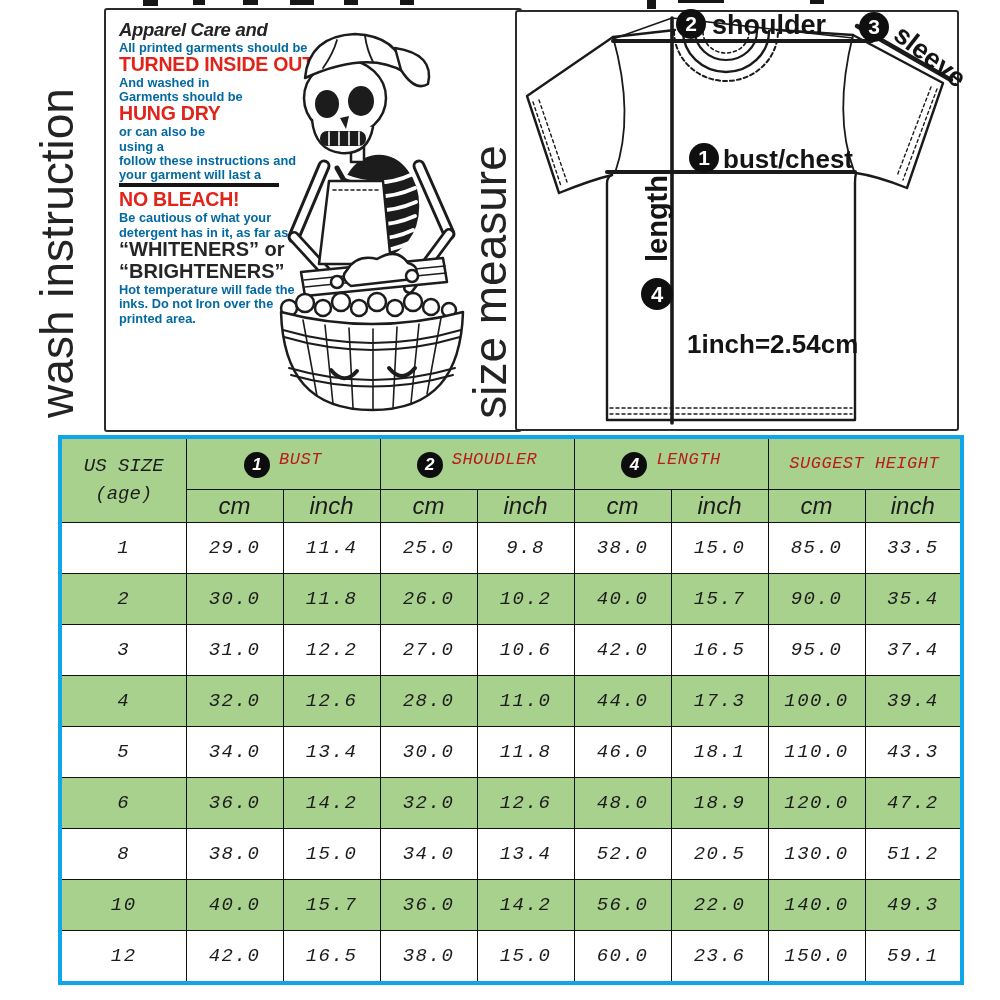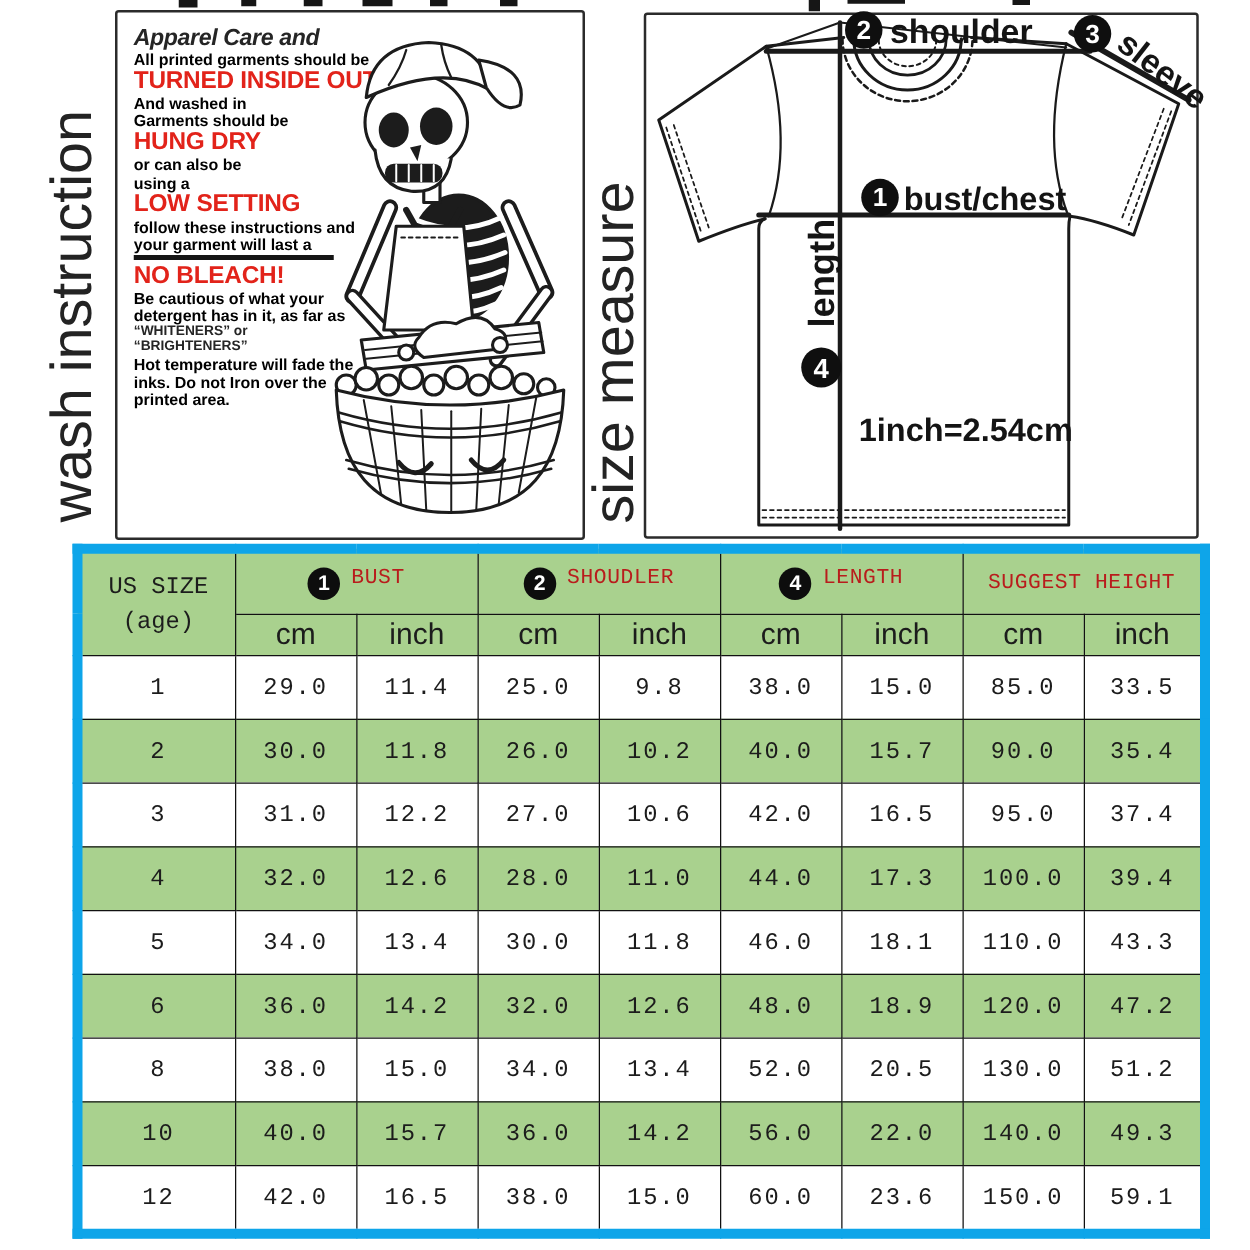--- a/index.html
+++ b/index.html
@@ -7,38 +7,38 @@
           font-family:"Liberation Sans",sans-serif;color:#141414;}
 
   
   .v-label{position:absolute;font-size:46px;color:#232323;white-space:nowrap;text-align:center;
            transform:rotate(-90deg);letter-spacing:0px;line-height:52px;height:52px;}
   .v-wash{left:-123px;top:227px;width:360px;}
   .v-size{left:350px;top:256px;width:280px;}
 
   
   .panel{position:absolute;background:#fff;border:2px solid #2b2b2b;border-radius:3px;}
-  .wash-panel{left:92px;top:8px;width:372px;height:420px;}
+  .wash-panel{left:104px;top:8px;width:372px;height:420px;padding-left:42px;}
   .size-panel{left:515px;top:10px;width:440px;height:417px;}
 
   
   .wash-text{position:absolute;left:13px;top:10px;width:230px;}
   .wt-title{font-size:18.5px;font-weight:bold;font-style:italic;line-height:1.06;color:#252525;letter-spacing:-0.3px;}
-  .wt-s{font-size:12.8px;font-weight:bold;line-height:1.04;color:#000000;margin-top:1px;}
+  .wt-s{font-size:12.8px;font-weight:bold;line-height:1.04;color:#0369a1;margin-top:1px;}
   .wt-r{font-size:19.5px;font-weight:bold;line-height:1.02;color:#e2231a;margin:1px 0;letter-spacing:-0.2px;}
-  .wt-b{font-size:11px;font-weight:bold;line-height:1.08;color:#252525;}
+  .wt-b{font-size:20px;font-weight:bold;line-height:1.08;color:#252525;}
   .wt-bar{height:4px;background:#151515;width:160px;margin:2px 0 3px 0;}
   .skeleton-art{position:absolute;left:160px;top:14px;width:212px;height:400px;}
 
   
   .top-mark{position:absolute;top:0;background:#161616;}
 
   
   table.size-table{position:absolute;left:58px;top:435px;border-collapse:collapse;table-layout:fixed;
-                   border:8px solid #0ea5e9;}
+                   border:4px solid #0ea5e9;font-style:italic;}
   .size-table th,.size-table td{border:1.5px solid #111;text-align:center;vertical-align:middle;padding:0;}
   .size-table thead th{background:#a9d18e;font-weight:normal;}
   .gh{height:52px;}
   .uh{height:33px;}
   .hlabel{font-family:"Liberation Mono",monospace;font-size:17px;color:#b91c1c;letter-spacing:0.5px;}
   .col0h{font-family:"Liberation Mono",monospace;font-size:19px;color:#1c1c1c;line-height:1.5;}
   .unit{font-family:"Liberation Sans",sans-serif;font-size:24px;color:#1c1c1c;}
   .hbadge{display:inline-block;width:26px;height:26px;border-radius:50%;background:#0d0d0d;color:#fff;
           font-family:"Liberation Sans",sans-serif;font-size:17px;font-weight:bold;line-height:26px;
           text-align:center;vertical-align:-6px;margin-right:9px;}
@@ -66,21 +66,20 @@
   <div class="panel wash-panel">
     <div class="wash-text">
       <div class="wt-title">Apparel Care and</div>
       <div class="wt-s">All printed garments should be</div>
       <div class="wt-r">TURNED INSIDE OUT</div>
       <div class="wt-s">And washed in</div>
       <div class="wt-s">Garments should be</div>
       <div class="wt-r">HUNG DRY</div>
       <div class="wt-s">or can also be</div>
       <div class="wt-s">using a</div>
-      <div class="wt-r">LOW SETTING</div>
       <div class="wt-s">follow these instructions and</div>
       <div class="wt-s">your garment will last a</div>
       <div class="wt-bar"></div>
       <div class="wt-r">NO BLEACH!</div>
       <div class="wt-s">Be cautious of what your</div>
       <div class="wt-s">detergent has in it, as far as</div>
       <div class="wt-b">“WHITENERS” or</div>
       <div class="wt-b">“BRIGHTENERS”</div>
       <div class="wt-s">Hot temperature will fade the</div>
       <div class="wt-s">inks. Do not Iron over the</div>

